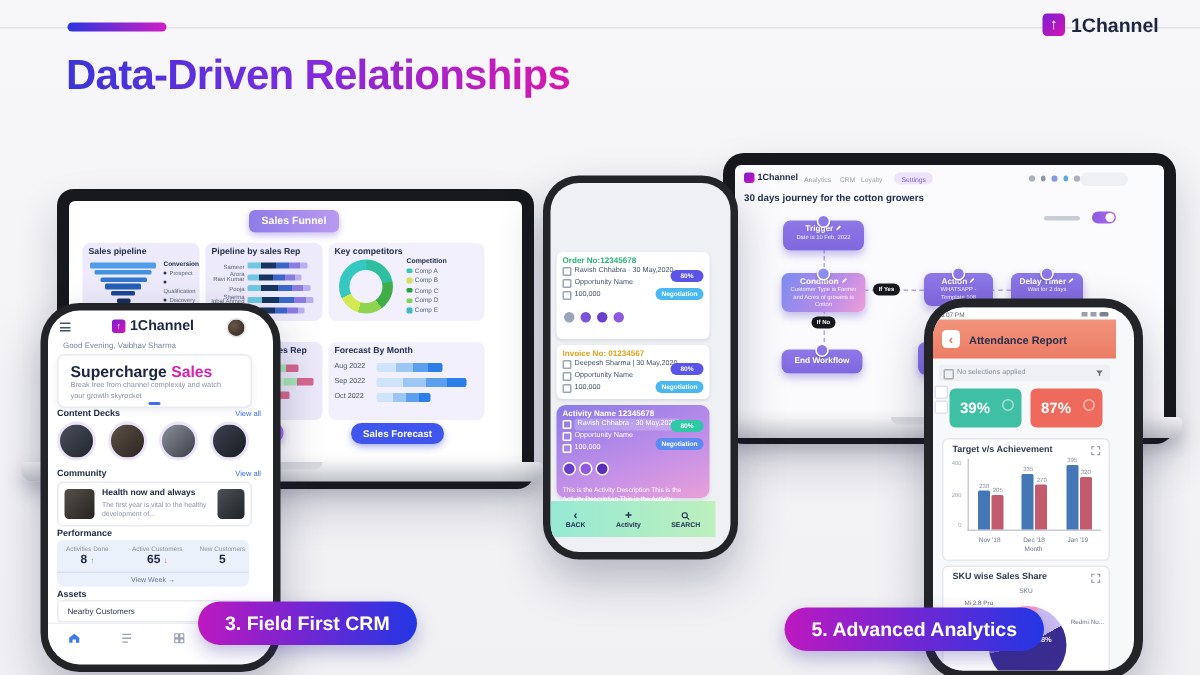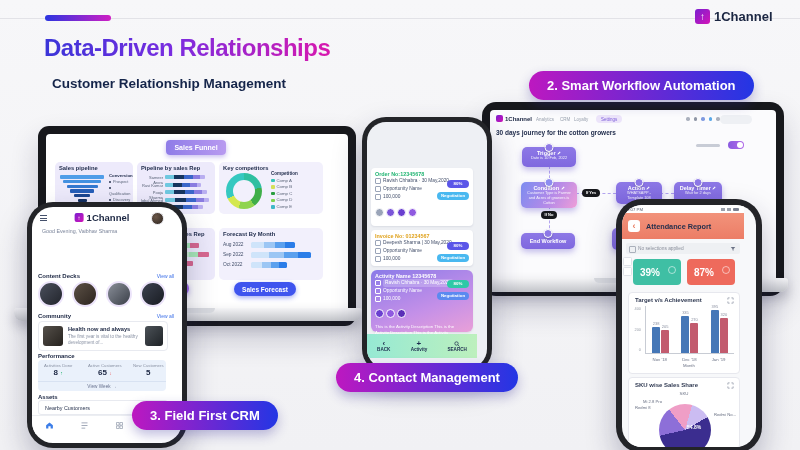--- a/index.html
+++ b/index.html
@@ -1,21 +1,21 @@
 <!DOCTYPE html>
 <html><head>
 <meta charset="utf-8">
 <style>
   html,body{margin:0;padding:0;}
   body{font-family:"Liberation Sans", sans-serif; background:#e9e9ee;}
   .stage{position:relative;width:800px;height:450px;background:linear-gradient(180deg,#f7f7f9,#f1f1f4);overflow:hidden;}
   .abs{position:absolute;}
   .pill{position:absolute;border-radius:18px;color:#fff;font-weight:700;font-size:13px;line-height:1;padding:8px 18px;
         background:linear-gradient(90deg,#bd18c0,#2336e4);box-shadow:0 5px 12px rgba(50,40,150,.30);white-space:nowrap;z-index:9;}
-  .grad-title{font-size:24px;font-weight:800;letter-spacing:-.5px;
+  .grad-title{font-size:28px;font-weight:800;letter-spacing:-.5px;
         background:linear-gradient(90deg,#3a35d8 0%,#7a2ce0 45%,#d818ae 100%);
         -webkit-background-clip:text;background-clip:text;color:transparent;}
   .devshadow{box-shadow:0 14px 28px rgba(30,30,70,.20);}
   
   .lapscreen{background:#17181c;border-radius:11px;padding:8px;}
   .lapinner{position:relative;background:#ffffff;border-radius:4px;overflow:hidden;width:100%;height:100%;}
   .lapbase{position:absolute;border-radius:3px 3px 8px 8px;background:linear-gradient(180deg,#f4f4f6,#c2c4c9);box-shadow:0 6px 12px rgba(30,30,60,.25);}
   .lapnotch{position:absolute;left:50%;transform:translateX(-50%);top:0;width:54px;height:5px;background:#d7d9de;border-radius:0 0 5px 5px;}
   
   .phone{position:absolute;background:#232428;padding:5px;box-shadow:0 14px 30px rgba(30,30,70,.28);}
@@ -63,21 +63,20 @@
 <div class="stage">
 
   <div class="abs" style="left:0;top:18px;width:800px;height:1px;background:#e2e2e7;"></div>
   <div class="abs" style="left:45px;top:15px;width:66px;height:6px;border-radius:3px;background:linear-gradient(90deg,#2b35e0,#cf1fc4);"></div>
   <div class="abs" style="left:695px;top:9px;display:flex;align-items:center;gap:4px;">
     <span style="width:15px;height:15px;border-radius:3px;background:linear-gradient(135deg,#7a1fd0,#d414b8);color:#fff;font-size:10px;font-weight:700;display:flex;align-items:center;justify-content:center;">↑</span>
     <span style="font-size:13px;font-weight:700;color:#1b2642;">1Channel</span>
   </div>
 
   <div class="abs grad-title" style="left:44px;top:34px;">Data-Driven Relationships</div>
-  <div class="abs" style="left:52px;top:76px;font-size:13.5px;font-weight:700;color:#15254a;">Customer Relationship Management</div>
 
   <div class="abs lapscreen devshadow" style="left:38px;top:126px;width:302px;height:184px;z-index:2;">
     <div class="lapinner">
       <div class="abs" style="left:120px;top:6px;width:60px;height:15px;border-radius:4px;background:linear-gradient(90deg,#8f7ce8,#b89af0);color:#fff;font-weight:700;font-size:7px;display:flex;align-items:center;justify-content:center;box-shadow:0 2px 5px rgba(120,90,220,.4);">Sales Funnel</div>
 
       <div class="panel" style="left:9px;top:28px;width:78px;height:52px;">
         <div class="ptitle" style="left:4px;top:3px;">Sales pipeline</div>
         <div class="abs" style="left:3px;top:12px;width:48px;">
           <div class="fbar" style="width:44px;background:#4f9de8;"></div>
           <div class="fbar" style="width:38px;background:#4390e0;"></div>
@@ -312,20 +311,27 @@
             <div style="height:1px;background:#44506b;"></div>
         </div>
         <div style="position:absolute;left:50%;top:3px;transform:translateX(-50%);display:flex;align-items:center;gap:3px;">
           <span style="width:9px;height:9px;border-radius:2px;background:linear-gradient(135deg,#7a1fd0,#d414b8);color:#fff;font-size:6px;font-weight:700;display:flex;align-items:center;justify-content:center;">↑</span>
           <span style="font-size:9.5px;font-weight:700;color:#1b2642;">1Channel</span>
         </div>
         <span style="position:absolute;right:8px;top:3px;width:11px;height:11px;border-radius:50%;background:radial-gradient(circle at 35% 35%,#6a5648,#2c241f);border:1px solid #e0e0e6;"></span>
       </div>
       <div class="abs" style="left:10px;top:21px;font-size:5.3px;color:#7a849a;">Good Evening, Vaibhav Sharma</div>
 
+      <div class="abs" style="left:6px;top:29px;width:128px;height:34px;background:#fff;border:1px solid #e8eaf0;border-radius:5px;box-shadow:0 2px 5px rgba(40,50,90,.08);">
+        <div style="position:absolute;left:8px;top:5px;font-size:10.5px;font-weight:800;">
+          <span style="color:#1b2642;">Supercharge </span><span style="color:#d81fae;">Sales</span>
+        </div>
+        <div style="position:absolute;left:8px;top:18px;width:105px;font-size:4.9px;line-height:1.35;color:#8a92a4;">Break free from channel complexity and watch your growth skyrocket</div>
+        <div style="position:absolute;left:50%;bottom:1.5px;transform:translateX(-50%);width:8px;height:1.5px;border-radius:1px;background:#3b6fe8;"></div>
+      </div>
 
       <div class="abs" style="left:6px;top:66px;font-size:6px;font-weight:700;color:#1b2642;">Content Decks</div>
       <a class="abs" style="right:8px;top:66px;font-size:5px;color:#3b6fe8;">View all</a>
       <div class="abs" style="left:6px;top:74px;display:flex;gap:8px;">
         <span style="width:26px;height:26px;border-radius:50%;background:linear-gradient(135deg,#4a4f5c,#22252c);border:2px solid #ece4fa;box-sizing:border-box;"></span>
         <span style="width:26px;height:26px;border-radius:50%;background:linear-gradient(135deg,#5c5146,#2c241f);border:2px solid #ece4fa;box-sizing:border-box;"></span>
         <span style="width:26px;height:26px;border-radius:50%;background:linear-gradient(135deg,#8a8f99,#3a3f48);border:2px solid #ece4fa;box-sizing:border-box;"></span>
         <span style="width:26px;height:26px;border-radius:50%;background:linear-gradient(135deg,#3c4250,#191c22);border:2px solid #ece4fa;box-sizing:border-box;"></span>
       </div>
 
@@ -478,17 +484,16 @@
         <div style="position:absolute;left:0;right:0;top:13px;text-align:center;font-size:4.4px;color:#6a7184;">SKU</div>
         <div style="position:absolute;left:14px;top:21px;font-size:4.2px;color:#6a7184;">Mi 2.8 Pro</div>
         <div style="position:absolute;left:6px;top:27px;font-size:4.2px;color:#6a7184;">Redmi 8</div>
         <div style="position:absolute;right:3px;top:34px;font-size:4.2px;color:#6a7184;">Redmi No...</div>
         <div id="sku-pie" style="position: absolute; left: 30px; top: 26px; width: 52px; height: 52px; border-radius: 50%; background: conic-gradient(from 60deg, rgb(59, 45, 143) 0%, rgb(59, 45, 143) 54.8%, rgb(141, 111, 216) 54.8%, rgb(141, 111, 216) 72.8%, rgb(239, 158, 198) 72.8%, rgb(239, 158, 198) 87.8%, rgb(203, 188, 242) 87.8%, rgb(203, 188, 242) 100%);"></div>
         <div style="position:absolute;left:58px;top:46px;font-size:5px;font-weight:700;color:#fff;">54.8%</div>
       </div>
     </div>
   </div>
 
-  <div class="pill" style="left:529px;top:71px;">2. Smart Workflow Automation</div>
   <div class="pill" style="left:132px;top:401px;">3. Field First CRM</div>
-  <div class="pill" style="left:336px;top:363px;">4. Contact Management</div>
+  <div class="pill" style="left:523px;top:405px;">5. Advanced Analytics</div>
 
 </div>
 
 </body></html>

